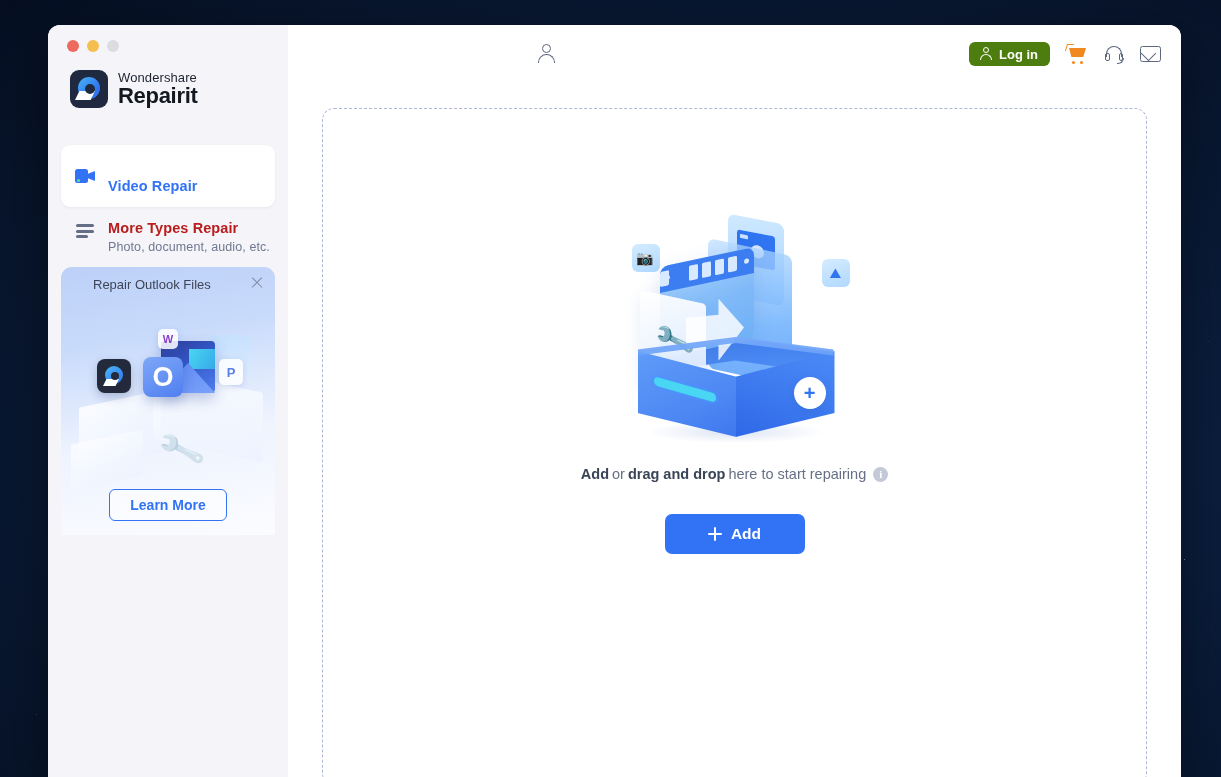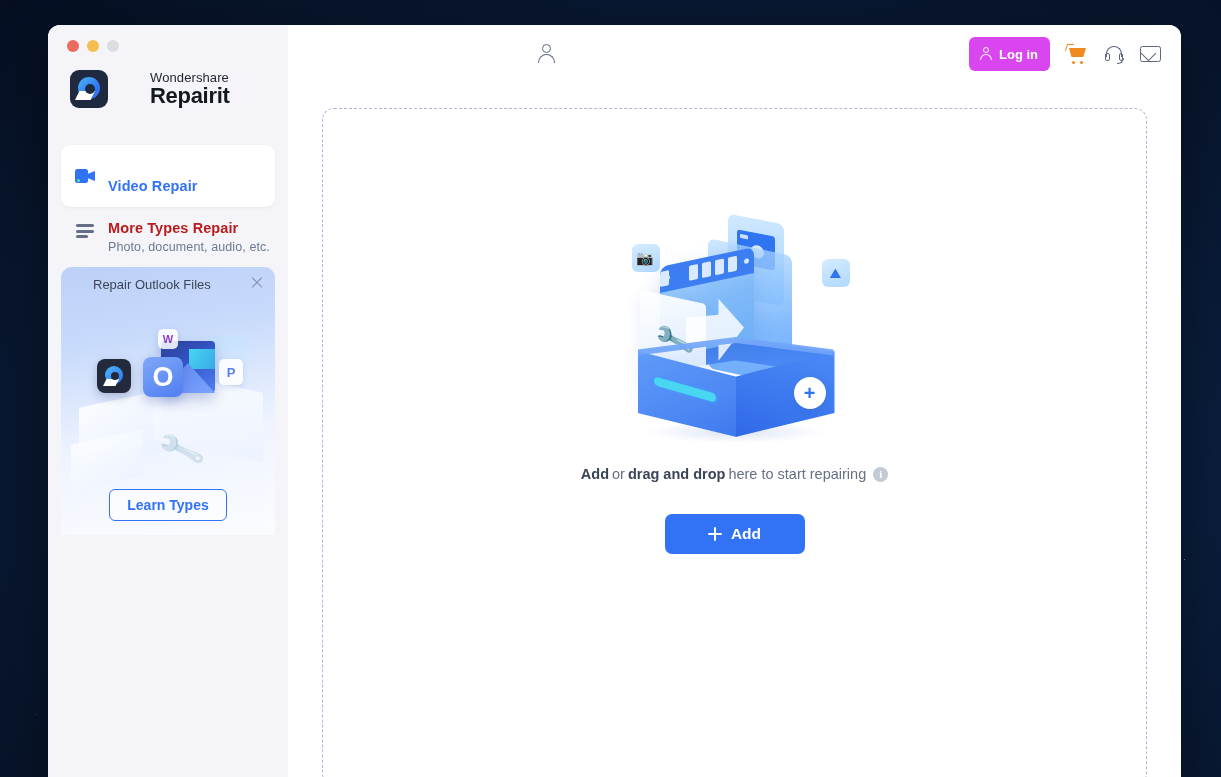--- a/index.html
+++ b/index.html
@@ -92,21 +92,21 @@
     border-radius: 50%;
     background: #1f2a40;
   }
   .brand-mark .sweep {
     position: absolute;
     left: 5px; top: 21px;
     width: 20px; height: 9px;
     background: #ffffff;
     clip-path: polygon(0 100%, 22% 0, 100% 0, 78% 100%);
   }
-  .brand-text { line-height: 1.05; margin-left: 32px; }
+  .brand-text { line-height: 1.05; }
   .brand-top {
     font-size: 13px;
     color: #1d2330;
     letter-spacing: .1px;
   }
   .brand-bottom {
     font-size: 22px;
     font-weight: bold;
     color: #14181f;
     letter-spacing: -.3px;
@@ -414,24 +414,24 @@
   }
 
   #topbar-right {
     margin-left: auto;
     display: flex;
     align-items: center;
     gap: 16px;
   }
   #login-btn {
     display: flex; align-items: center; gap: 7px;
-    height: 34px;
+    height: 24px;
     padding: 0 12px 0 10px;
     border-radius: 6px;
-    background: #d946ef;
+    background: #4d7c0f;
     color: #fff;
     font-size: 13px;
     font-weight: bold;
     border: none;
     cursor: pointer;
     font-family: "Liberation Sans", sans-serif;
   }
   #login-btn .usr { position: relative; width: 13px; height: 14px; }
   #login-btn .usr .hd {
     position: absolute; left: 3.5px; top: 0;
@@ -818,21 +818,21 @@
           </span>
           <span class="env">
             <span class="teal"></span>
               <span class="flap"></span>
           </span>
           <span class="tile-w">W</span>
           <span class="tile-p">P</span>
           <span class="tile-o">O</span>
         </div>
 
-        <button id="promo-btn">Learn Types</button>
+        <button id="promo-btn">Learn More</button>
       </div>
 
     </aside>
 
     <section id="main">
 
       <header id="topbar">
 
         <span id="profile-ico">
           <span class="hd"></span>

